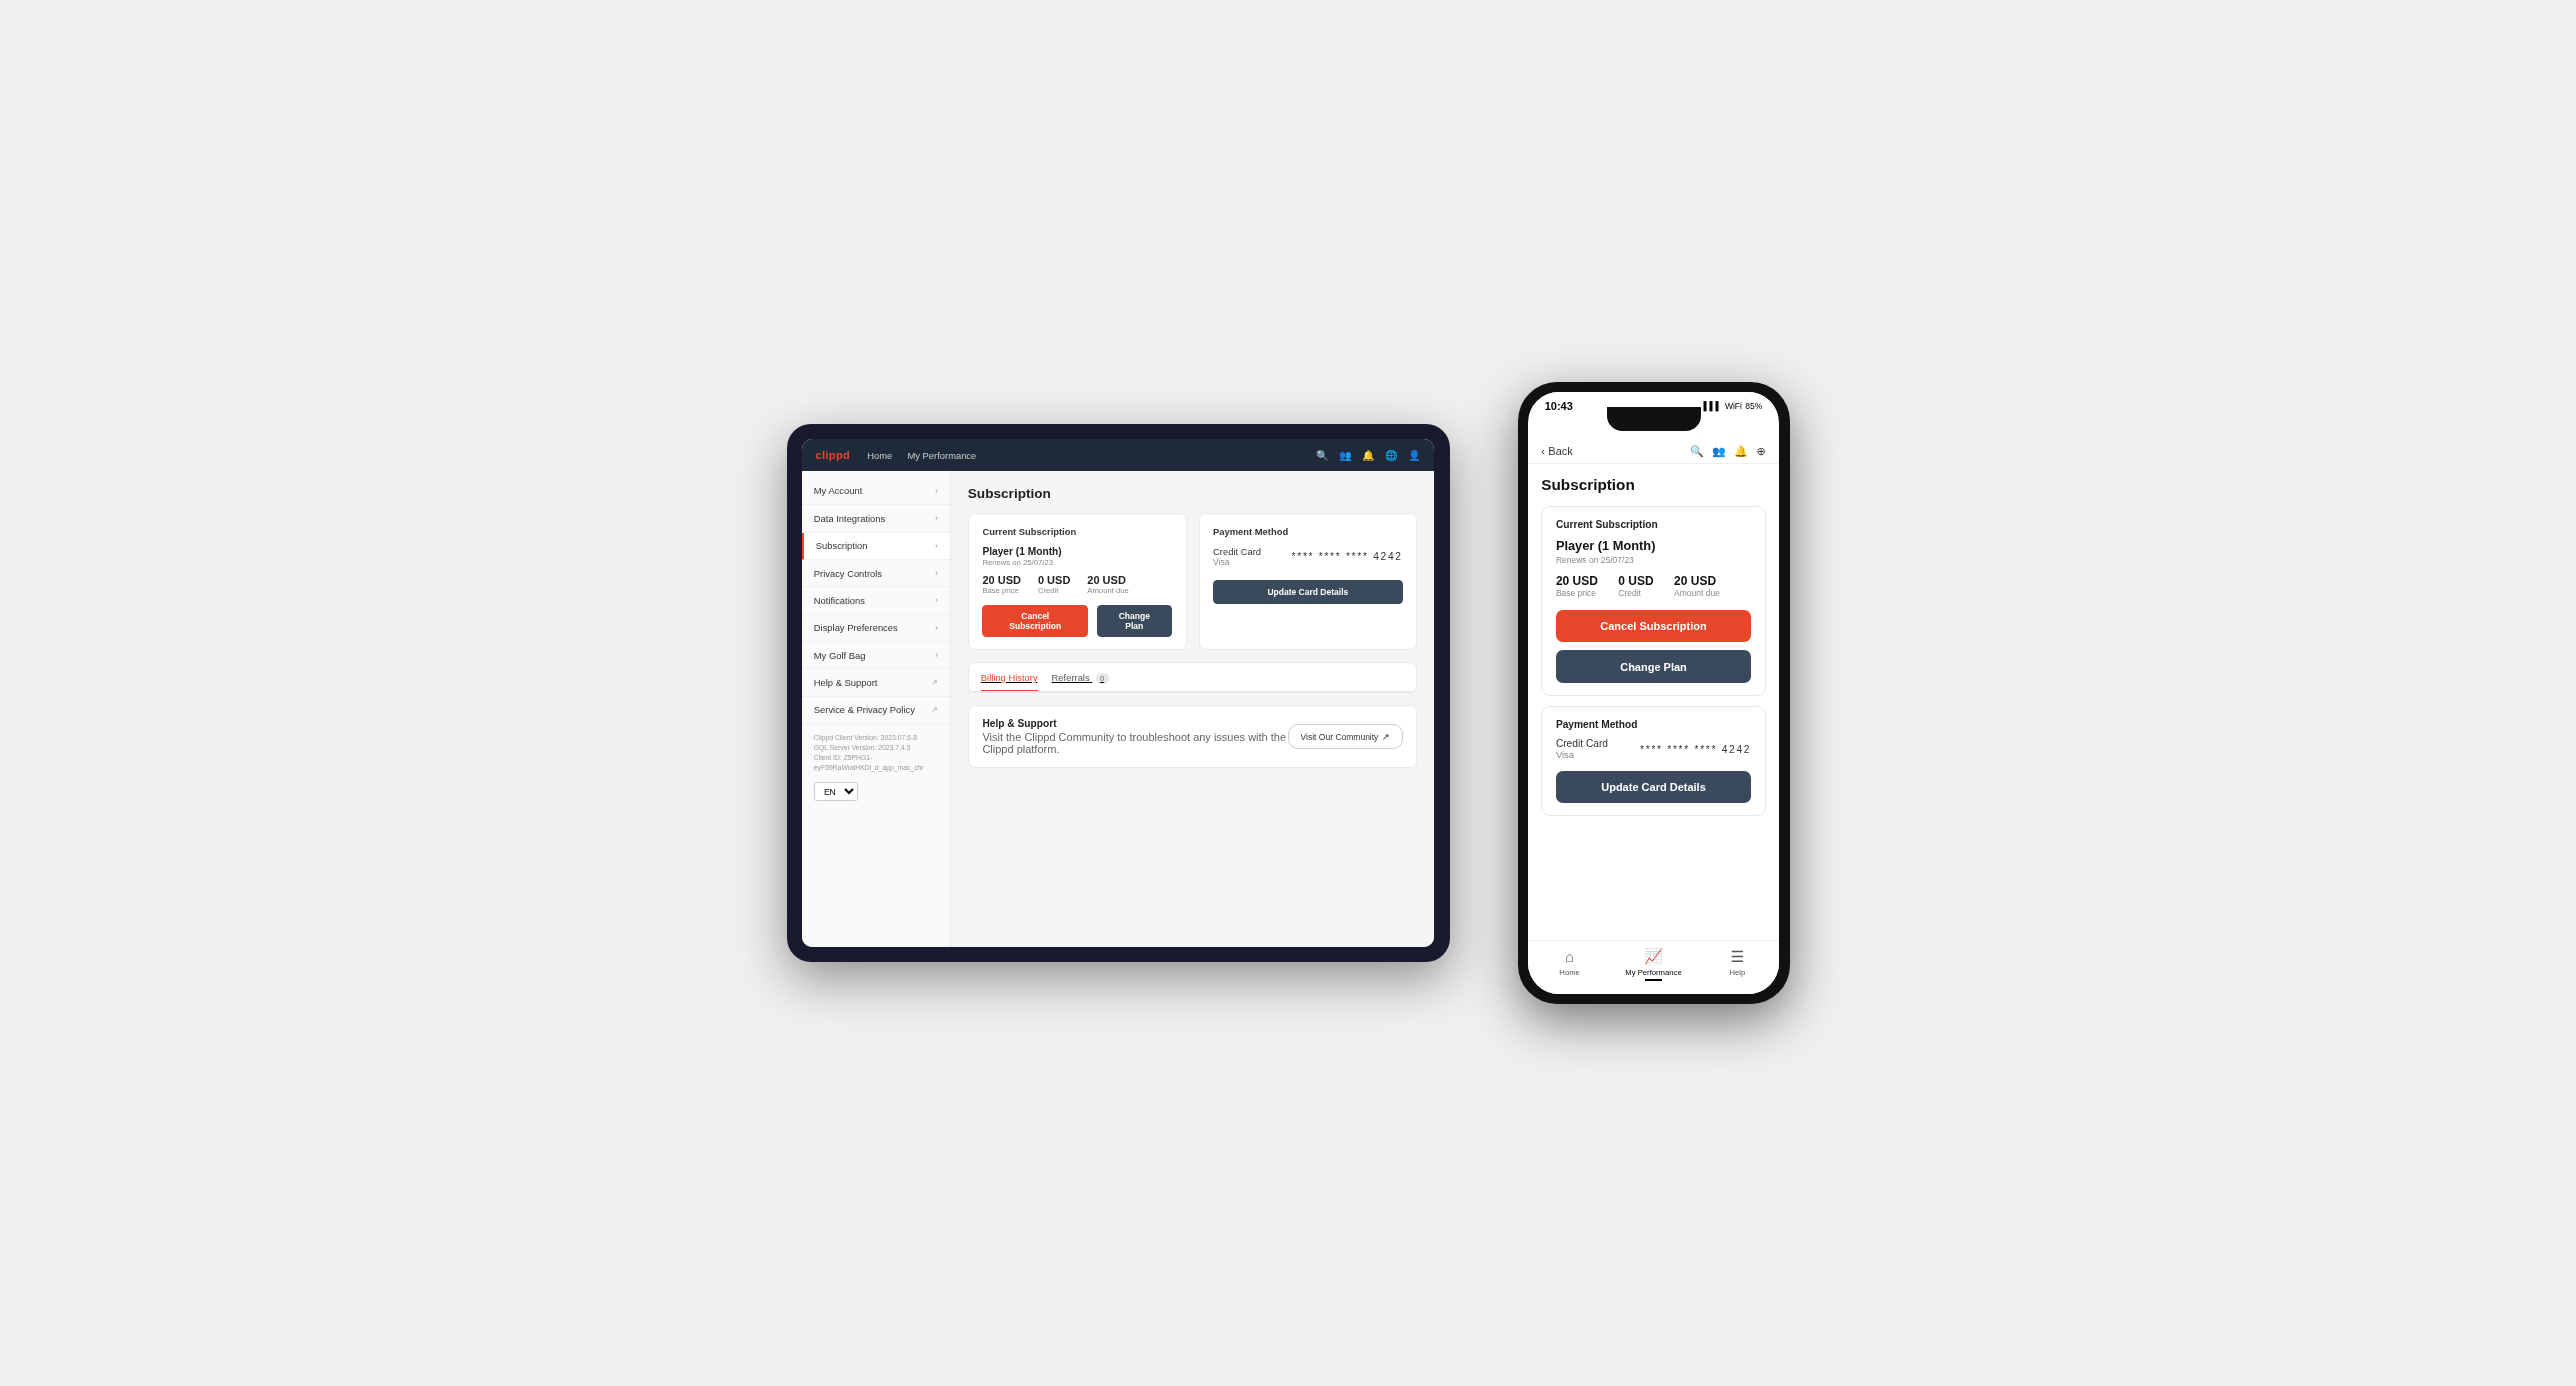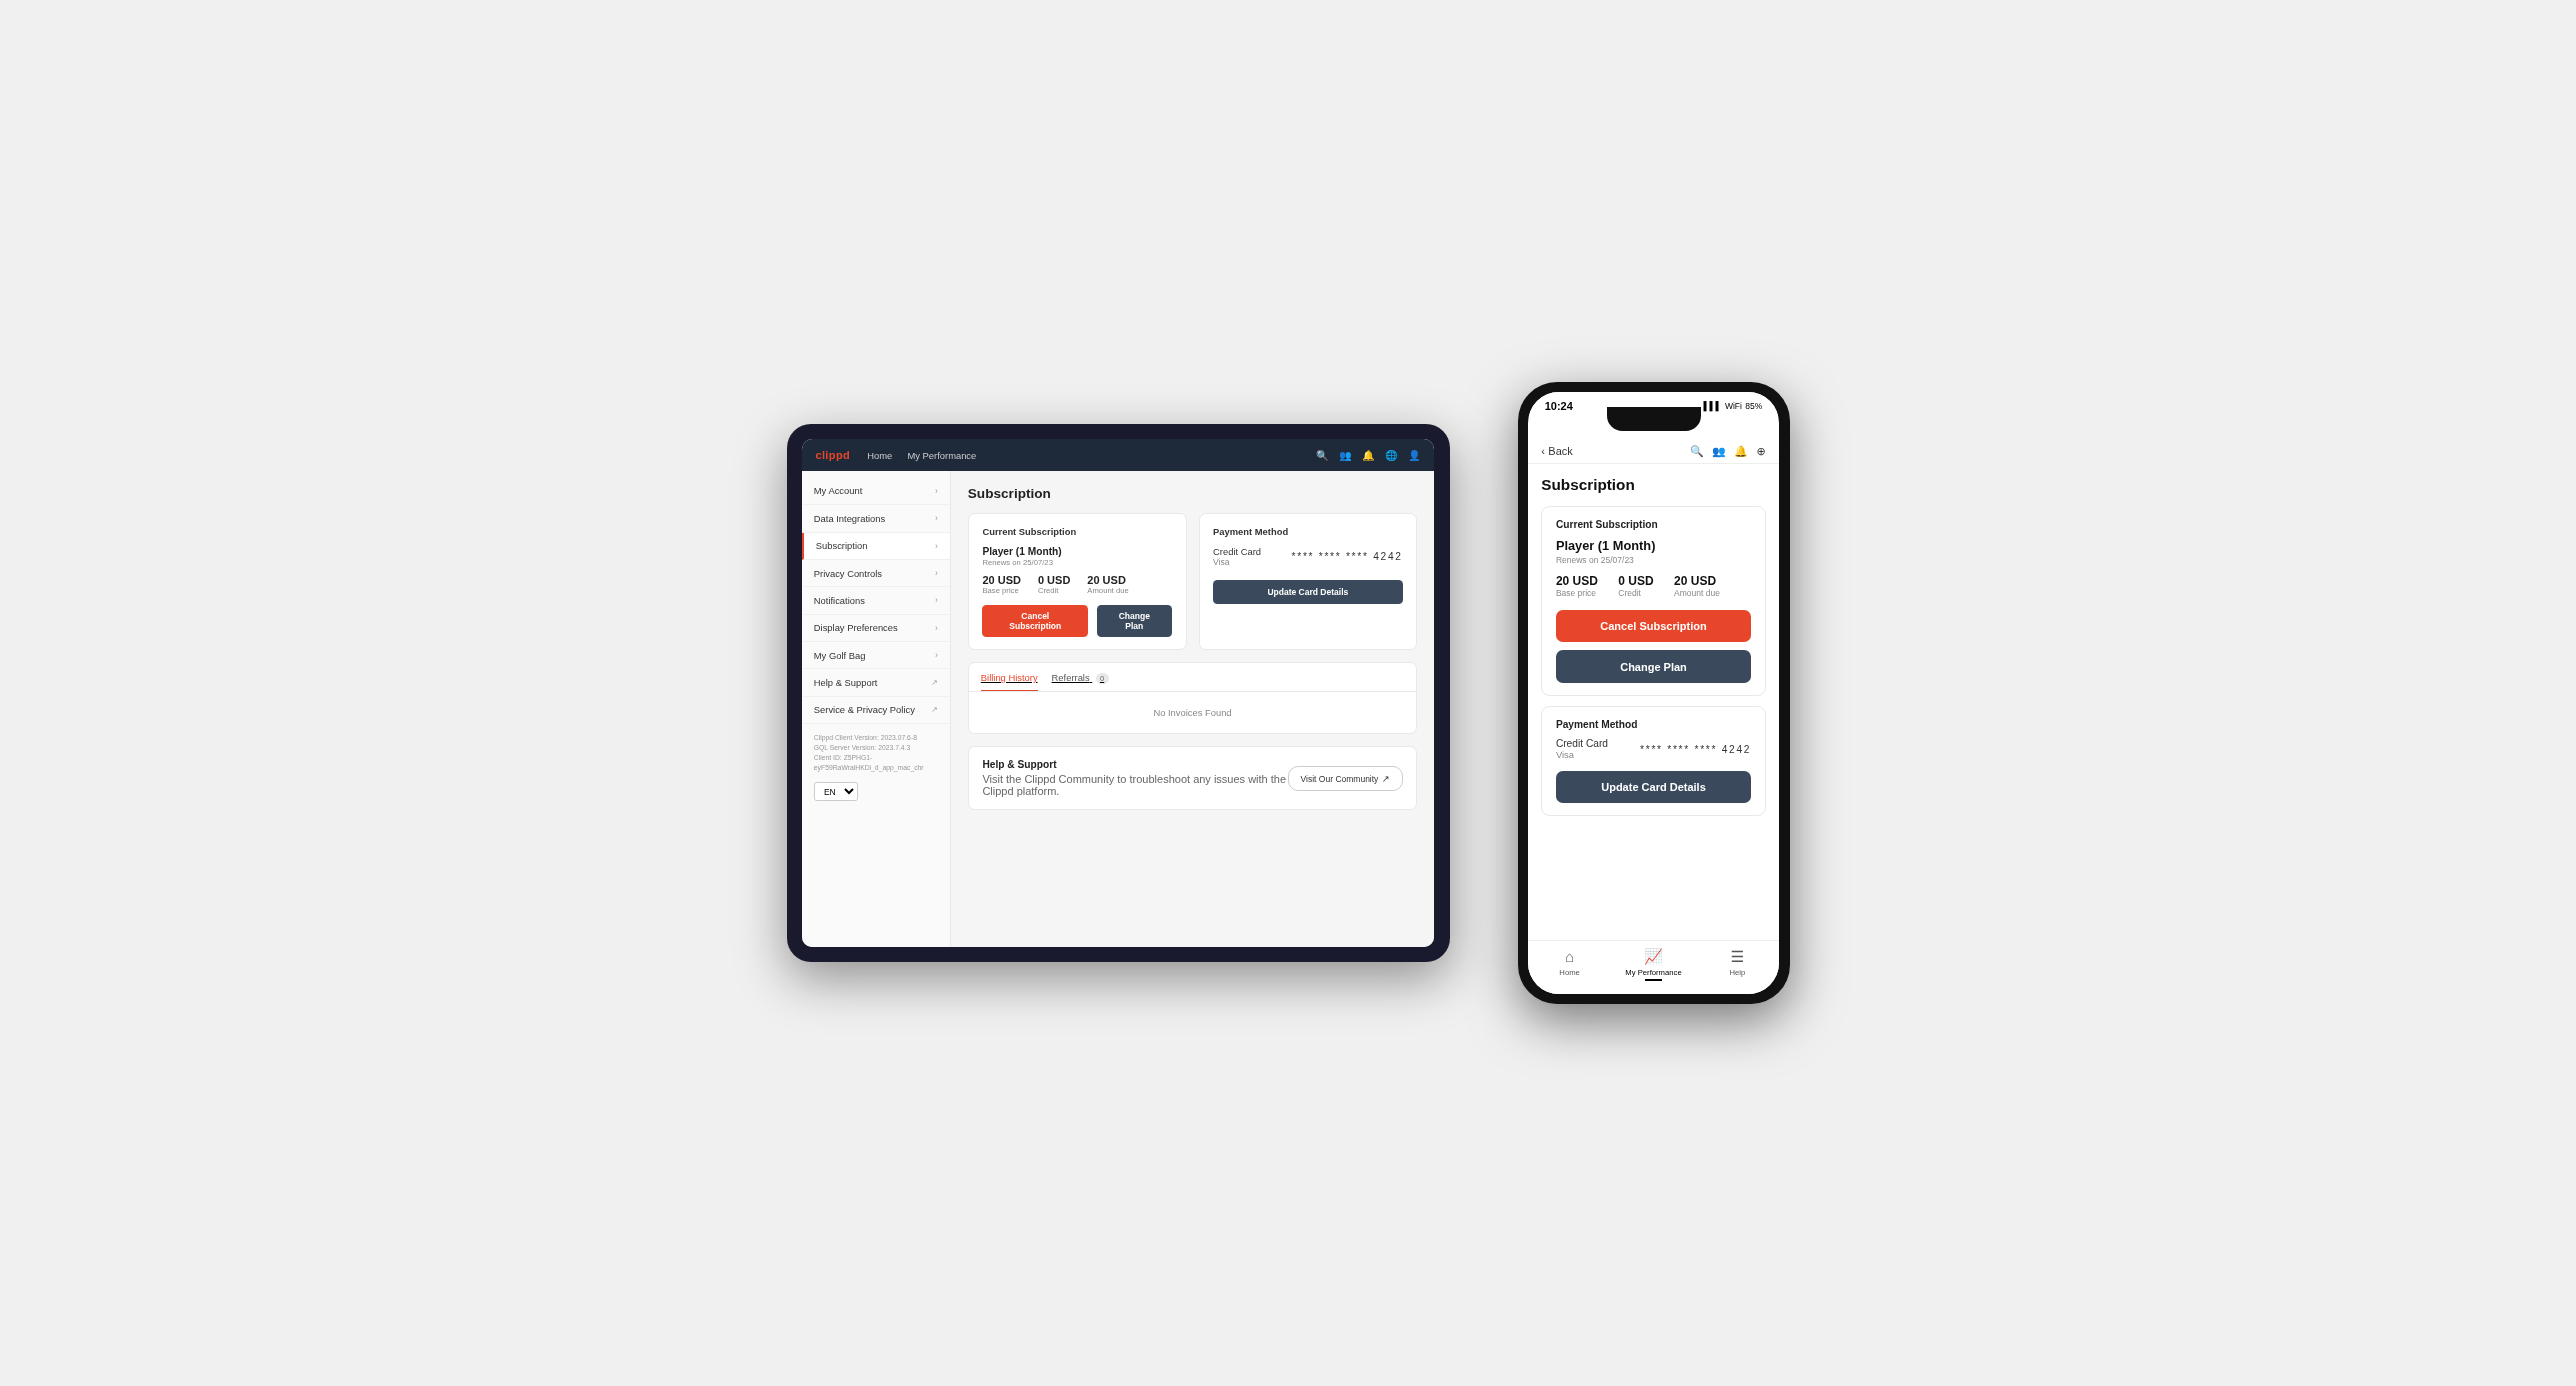--- a/index.html
+++ b/index.html
@@ -644,21 +644,20 @@
         </div>
 
         <div class="billing-card">
           <div class="billing-tabs">
             <span class="billing-tab active">Billing History</span>
             <span class="billing-tab">
               <span>Referrals</span>
               <span class="billing-tab-badge">0</span>
             </span>
           </div>
-          <div class="billing-empty">No Invoices Found</div>
         </div>
 
         <div class="help-card">
           <div>
             <div class="help-title">Help &amp; Support</div>
             <div class="help-text">Visit the Clippd Community to troubleshoot any issues with the Clippd platform.</div>
           </div>
           <button class="btn-community">
             <span>Visit Our Community</span>
             <span style="font-size:9.4px;">↗</span>
@@ -666,21 +665,21 @@
         </div>
       </div>
     </div>
   </div>
 </div>
 
 <div class="phone-device">
   <div class="phone-screen">
 
     <div class="phone-status-bar">
-      <span class="phone-time">10:24</span>
+      <span class="phone-time">10:43</span>
       <div class="phone-status-icons">
         <span>▌▌▌</span>
         <span>WiFi</span>
         <span>
           <span>85</span>%
         </span>
       </div>
     </div>
     <div class="phone-notch"></div>
 

